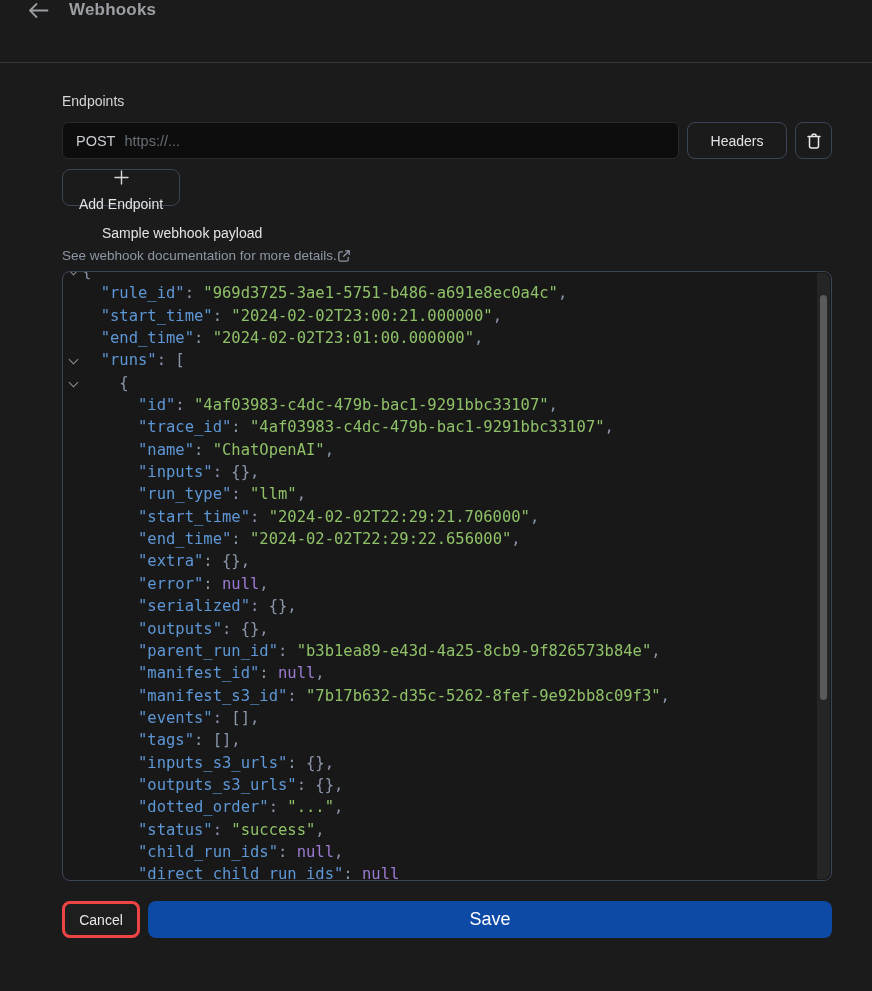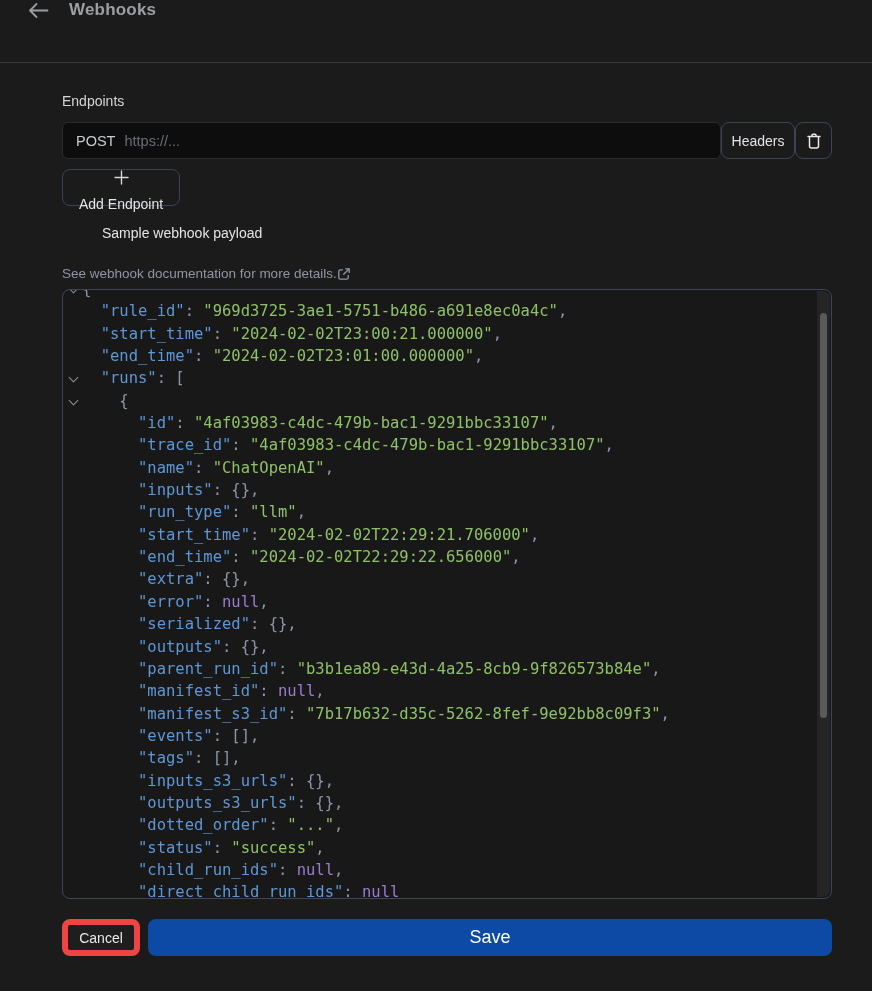--- a/index.html
+++ b/index.html
@@ -15,47 +15,47 @@
     padding-left:26px; gap:18px;
     border-bottom:1px solid #383838; background:#1b1b1b;
   }
   .back-btn { background:none; border:none; cursor:pointer; display:flex; align-items:center; padding:2px; }
   .page-title { font-size:17px; font-weight:600; color:#9b9fa4; letter-spacing:.2px; }
 
   .main { padding:0 40px 12px 62px; }
 
   .section-label { margin-top:30px; font-size:14px; color:#d6d6d6; }
 
-  .endpoint-row { margin-top:13px; display:flex; height:37px;justify-content:flex-end; }
+  .endpoint-row { margin-top:13px; display:flex; gap:8px; height:37px;justify-content:flex-end; }
   .url-field {
     flex:1; background:#0d0d0d; border:1px solid #2b2b2b; border-radius:6px;
     display:flex; align-items:center; padding:0 13px; gap:9px;
   }
   .method-label { font-size:14.5px; color:#c8cbd0; }
   .url-input {
     flex:1; background:transparent; border:none; outline:none;
     font-family:"Liberation Sans", sans-serif; font-size:14.5px; color:#dddddd;
   }
   .url-input::placeholder { color:#686e76; }
   .btn-outline {
     background:transparent; border:1px solid #3b4557; border-radius:8px;
     color:#e0e2e5; font-family:"Liberation Sans", sans-serif; font-size:14px; cursor:pointer;
   }
-  .headers-btn { width:74px; }
+  .headers-btn { width:100px; }
   .trash-btn { width:37px; display:flex; align-items:center; justify-content:center; }
 
   .add-btn {
     margin-top:10px; height:37px; display:inline-flex; align-items:center; gap:11px;
     padding:0 16px; background:transparent; border:1px solid #3a4454; border-radius:8px;
     color:#e3e5e8; font-family:"Liberation Sans", sans-serif; font-size:14px; cursor:pointer;flex-direction:column;
   }
 
   .payload-title { margin-top:19px; font-size:14px; font-weight:500; color:#e4e4e4;margin-left:40px; }
   .doc-link {
-    margin-top:25px; display:inline-flex; align-items:center; gap:0;
+    margin-top:7px; display:inline-flex; align-items:center; gap:0;
     font-size:13.5px; color:#8e96a6; text-decoration:none; cursor:pointer;
   }
 
   
   .editor {
     position:relative; margin-top:7px; height:610px;
     background:#181818; border:1px solid #3d4659; border-radius:8px; overflow:hidden;
   }
   .code {
     margin-top:-12px;
@@ -77,21 +77,21 @@
     background:#252525; border-radius:0 7px 7px 0;
   }
   .sb-thumb {
     position:absolute; top:22px; right:3px; width:7px; height:405px;
     background:#5a5a5a; border-radius:4px; cursor:grab;
   }
 
   
   .actions { margin-top:20px; display:flex; gap:8px; }
   .cancel-btn {
-    width:78px; height:37px; background:#1e1e1e; border:6px solid #ef4444;
+    width:78px; height:37px; background:#1e1e1e; border:3px solid #ef4444;
     border-radius:8px; color:#e9e9e9; font-family:"Liberation Sans", sans-serif;
     font-size:14px; cursor:pointer;
   }
   .save-btn {
     flex:1; height:37px; background:var(--save-color,#0c4aa6); border:none;
     border-radius:8px; color:#ffffff; font-family:"Liberation Sans", sans-serif;
     font-size:18px; cursor:pointer;
   }
 </style>
 </head>

